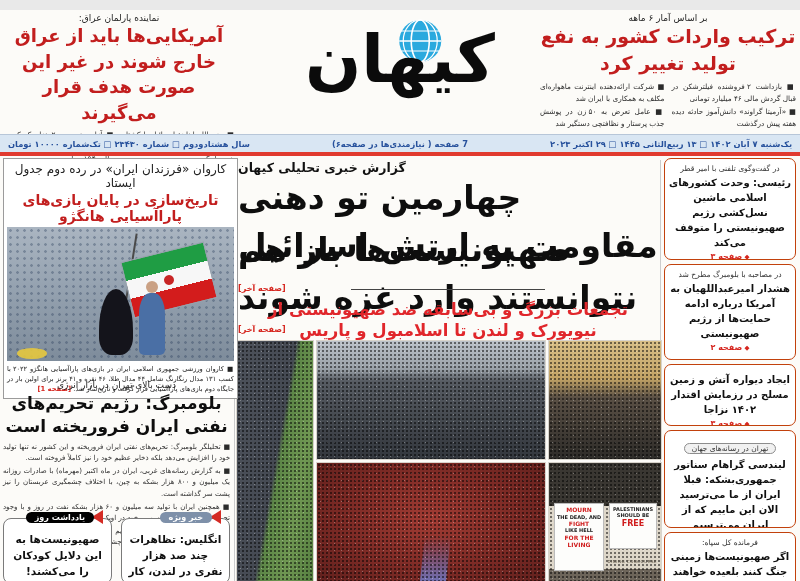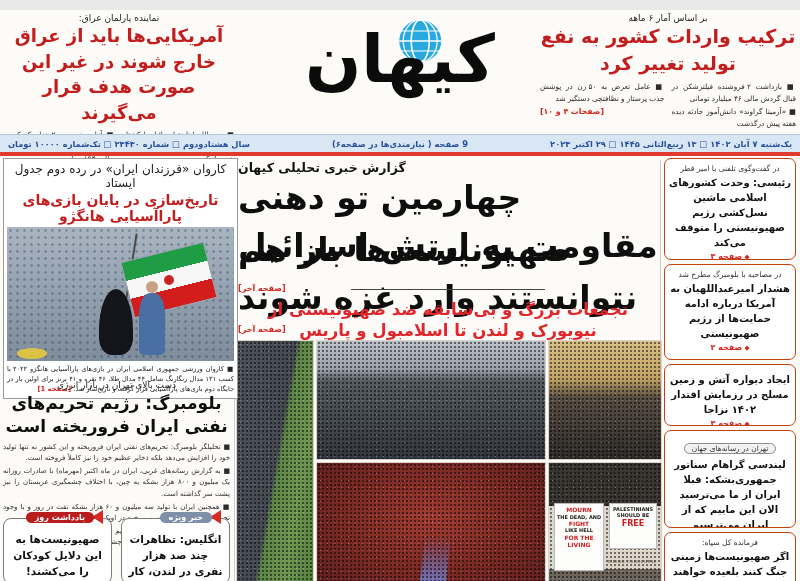--- a/index.html
+++ b/index.html
@@ -103,21 +103,21 @@
   .bloomberg .bh{font-size:17px;font-weight:bold;color:#0e0e0e;line-height:1.35;margin:2px 0 4px;}
   .bloomberg .bb{font-size:7px;line-height:1.6;color:#2b2b2b;text-align:justify;margin-bottom:2px;}
 
   .lowboxes{left:3px;top:508px;width:227px;display:flex;gap:9px;}
   .lbox{flex:1;position:relative;border:1.5px solid #7a7a7a;border-radius:8px;background:#fff;
         padding:13px 5px 3px;text-align:center;height:66px;box-sizing:border-box;}
   .tab{position:absolute;top:-9px;right:8px;display:flex;align-items:center;z-index:2;}
   .tab .arrow{width:0;height:0;border-top:7px solid transparent;border-bottom:7px solid transparent;
         border-right:11px solid #d42b24;margin-left:-2px;}
   .tab .pillname{border-radius:9px;padding:1px 9px;font-size:8px;font-weight:bold;color:#fff;white-space:nowrap;}
-  .tab-blue{background:#b91c1c;}
+  .tab-blue{background:#000000;}
   .tab-gray{background:#7e90a9;}
   .lbox .lt{font-size:10.6px;font-weight:bold;color:#101010;line-height:1.5;}
   .lbox .lp{font-size:7.3px;font-weight:bold;color:#d6261f;text-align:right;margin-top:2px;}
 </style>
 </head>
 <body>
 
 <div class="page">
 
   <div class="abs topblock" style="left:4px;top:3px;width:230px;">
@@ -152,29 +152,30 @@
   <div class="abs topblock" style="left:540px;top:3px;width:256px;">
     <div class="kicker-sm">بر اساس آمار ۶ ماهه</div>
     <div class="red-head" style="font-size:19px;">ترکیب واردات کشور به نفع تولید تغییر کرد</div>
     <div class="bullets">
       <div class="bcol">
         <div>■ بازداشت ۲ فروشنده فیلترشکن در قبال گردش مالی ۴۶ میلیارد تومانی</div>
         <div>■ «آرمیتا گراوند» دانش‌آموز حادثه دیده هفته پیش درگذشت</div>
         <div>■ وزیر امور اقتصادی و دارایی: برکناری سلاح‌ورزی قانونی است</div>
       </div>
       <div class="bcol">
+        <div>■ شرکت ارائه‌دهنده اینترنت ماهواره‌ای مکلف به همکاری با ایران شد</div>
         <div>■ عامل تعرض به ۵۰ زن در پوشش جذب پرستار و نظافتچی دستگیر شد</div>
         <div class="pref">[صفحات ۴ و ۱۰]</div>
       </div>
     </div>
   </div>
 
   <div class="abs infobar">
     <span class="seg" style="text-align:right;">یک‌شنبه ۷ آبان ۱۴۰۲ □ ۱۳ ربیع‌الثانی ۱۴۴۵ □ ۲۹ اکتبر ۲۰۲۳</span>
-    <span class="seg" style="text-align:center;">9 صفحه ( نیازمندی‌ها در صفحه۶)</span>
+    <span class="seg" style="text-align:center;">7 صفحه ( نیازمندی‌ها در صفحه۶)</span>
     <span class="seg" style="text-align:left;">سال هشتادودوم □ شماره ۲۳۴۳۰ □ تک‌شماره ۱۰۰۰۰ تومان</span>
   </div>
   <div class="abs redrule"></div>
 
   <div class="abs vline" style="left:234px;"></div>
   <div class="abs vline" style="left:660px;"></div>
 
   <div class="abs lead-kicker" style="left:238px;top:150px;width:420px;">گزارش خبری تحلیلی کیهان</div>
   <div class="abs lead-line" style="left:238px;top:164px;width:420px;">چهارمین تو دهنی مقاومت به ارتش اسرائیل</div>
   <div class="abs lead-line" style="left:238px;top:216px;width:420px;">صهیونیست‌ها باز هم نتوانستند وارد غزه شوند</div>

